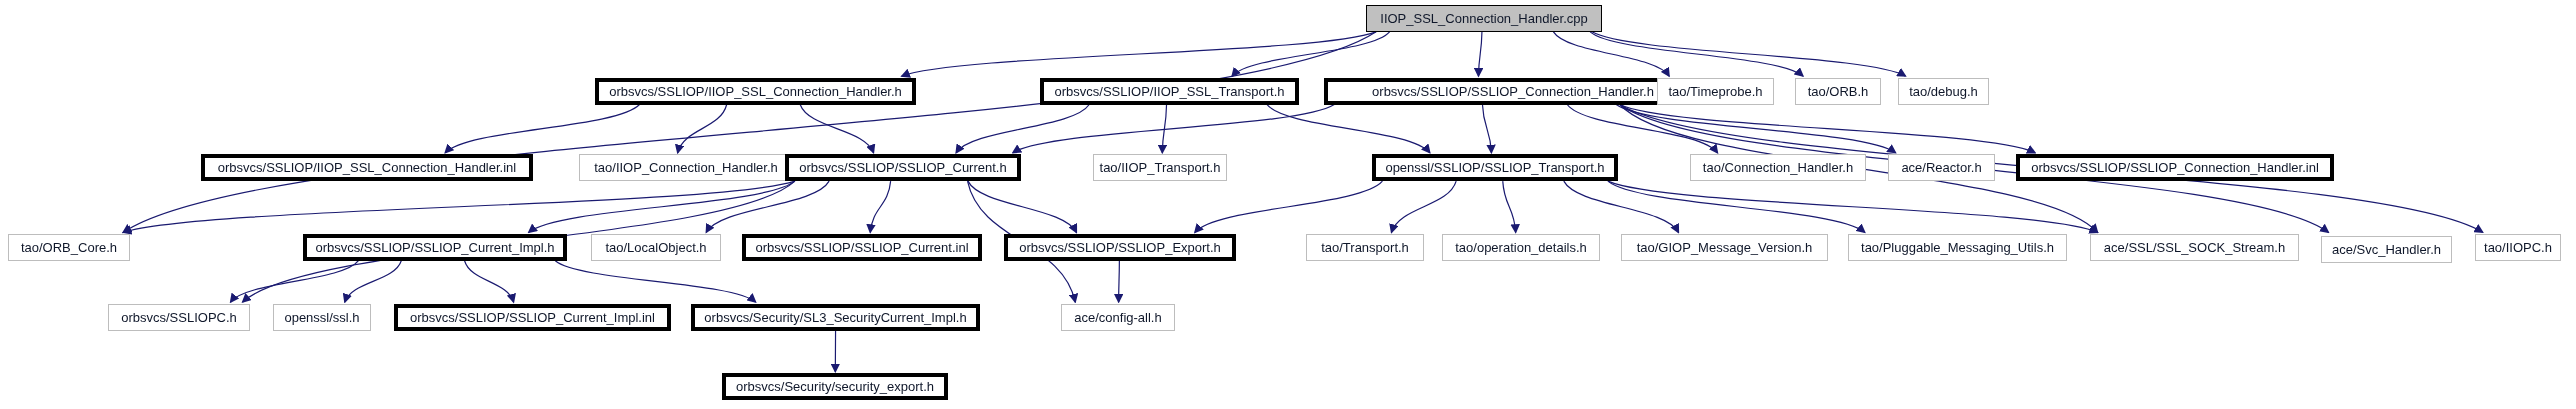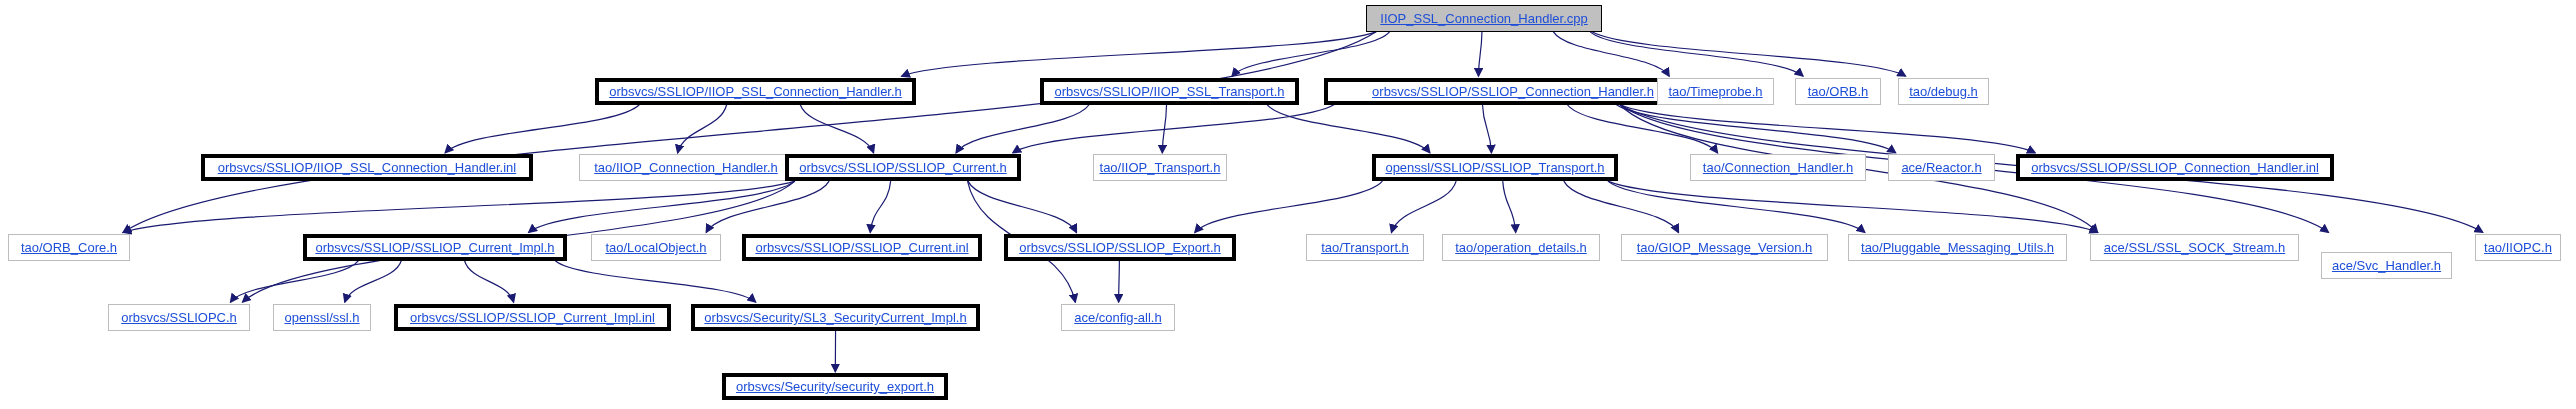--- a/index.html
+++ b/index.html
@@ -9,28 +9,27 @@
     background:#ffffff;
     font-family:"Liberation Sans", sans-serif;
     overflow:hidden;
   }
   #edge-layer{position:absolute;left:0;top:0;width:2576px;height:409px;}
   .node{
     position:absolute;
     box-sizing:border-box;
     height:27px;
     display:flex;align-items:center;justify-content:center;
-    font-size:13px;color:#1d4ed8;
+    font-size:13px;color:#0f172a;
     background:#ffffff;
     border:1px solid #000;
     white-space:nowrap;
     overflow:hidden;
     z-index:2;
     cursor:pointer;
-    text-decoration:underline;
   }
   .node.root{background:#c0c0c0;border:1px solid #000;}
   .node.doc{border:4px solid #000000;}
   .node.ext{border:1px solid #bdbdbd;}
 </style>
 <style>.node.root{background:#c0c0c0;border-color:#000000;}.node.doc{border-color:#000000;}.node.ext{border-color:#bdbdbd;}</style></head>
 <body>
 
 <div id="canvas">
   <svg id="edge-layer" xmlns="http://www.w3.org/2000/svg" width="2576" height="409" viewBox="0 0 2587 411">
@@ -101,21 +100,21 @@
     <div class="node ext" title="tao/ORB_Core.h" style="left: 8px; top: 234px; width: 122px; height: 27px;">tao/ORB_Core.h</div>
     <div class="node doc" title="orbsvcs/SSLIOP/SSLIOP_Current_Impl.h" style="left: 303px; top: 234px; width: 264px; height: 27px;">orbsvcs/SSLIOP/SSLIOP_Current_Impl.h</div>
     <div class="node ext" title="tao/LocalObject.h" style="left: 591px; top: 234px; width: 130px; height: 27px;">tao/LocalObject.h</div>
     <div class="node doc" title="orbsvcs/SSLIOP/SSLIOP_Current.inl" style="left: 742px; top: 234px; width: 240px; height: 27px;">orbsvcs/SSLIOP/SSLIOP_Current.inl</div>
     <div class="node doc" title="orbsvcs/SSLIOP/SSLIOP_Export.h" style="left: 1004px; top: 234px; width: 232px; height: 27px;">orbsvcs/SSLIOP/SSLIOP_Export.h</div>
     <div class="node ext" title="tao/Transport.h" style="left: 1306px; top: 234px; width: 118px; height: 27px;">tao/Transport.h</div>
     <div class="node ext" title="tao/operation_details.h" style="left: 1442px; top: 234px; width: 158px; height: 27px;">tao/operation_details.h</div>
     <div class="node ext" title="tao/GIOP_Message_Version.h" style="left: 1621px; top: 234px; width: 207px; height: 27px;">tao/GIOP_Message_Version.h</div>
     <div class="node ext" title="tao/Pluggable_Messaging_Utils.h" style="left: 1848px; top: 234px; width: 219px; height: 27px;">tao/Pluggable_Messaging_Utils.h</div>
     <div class="node ext" title="ace/SSL/SSL_SOCK_Stream.h" style="left: 2090px; top: 234px; width: 209px; height: 27px;">ace/SSL/SSL_SOCK_Stream.h</div>
-    <div class="node ext" title="ace/Svc_Handler.h" style="left: 2321px; top: 252px; width: 131px; height: 27px;">ace/Svc_Handler.h</div>
+    <div class="node ext" title="ace/Svc_Handler.h" style="left: 2321px; top: 236px; width: 131px; height: 27px;">ace/Svc_Handler.h</div>
     <div class="node ext" title="tao/IIOPC.h" style="left: 2475px; top: 234px; width: 86px; height: 27px;">tao/IIOPC.h</div>
     <div class="node ext" title="orbsvcs/SSLIOPC.h" style="left: 108px; top: 304px; width: 142px; height: 27px;">orbsvcs/SSLIOPC.h</div>
     <div class="node ext" title="openssl/ssl.h" style="left: 273px; top: 304px; width: 98px; height: 27px;">openssl/ssl.h</div>
     <div class="node doc" title="orbsvcs/SSLIOP/SSLIOP_Current_Impl.inl" style="left: 394px; top: 304px; width: 277px; height: 27px;">orbsvcs/SSLIOP/SSLIOP_Current_Impl.inl</div>
     <div class="node doc" title="orbsvcs/Security/SL3_SecurityCurrent_Impl.h" style="left: 691px; top: 304px; width: 289px; height: 27px;">orbsvcs/Security/SL3_SecurityCurrent_Impl.h</div>
     <div class="node ext" title="ace/config-all.h" style="left: 1061px; top: 304px; width: 114px; height: 27px; text-align: right;">ace/config-all.h</div>
     <div class="node doc" title="orbsvcs/Security/security_export.h" style="left: 722px; top: 373px; width: 226px; height: 27px;">orbsvcs/Security/security_export.h</div>
   </div>
 
 

